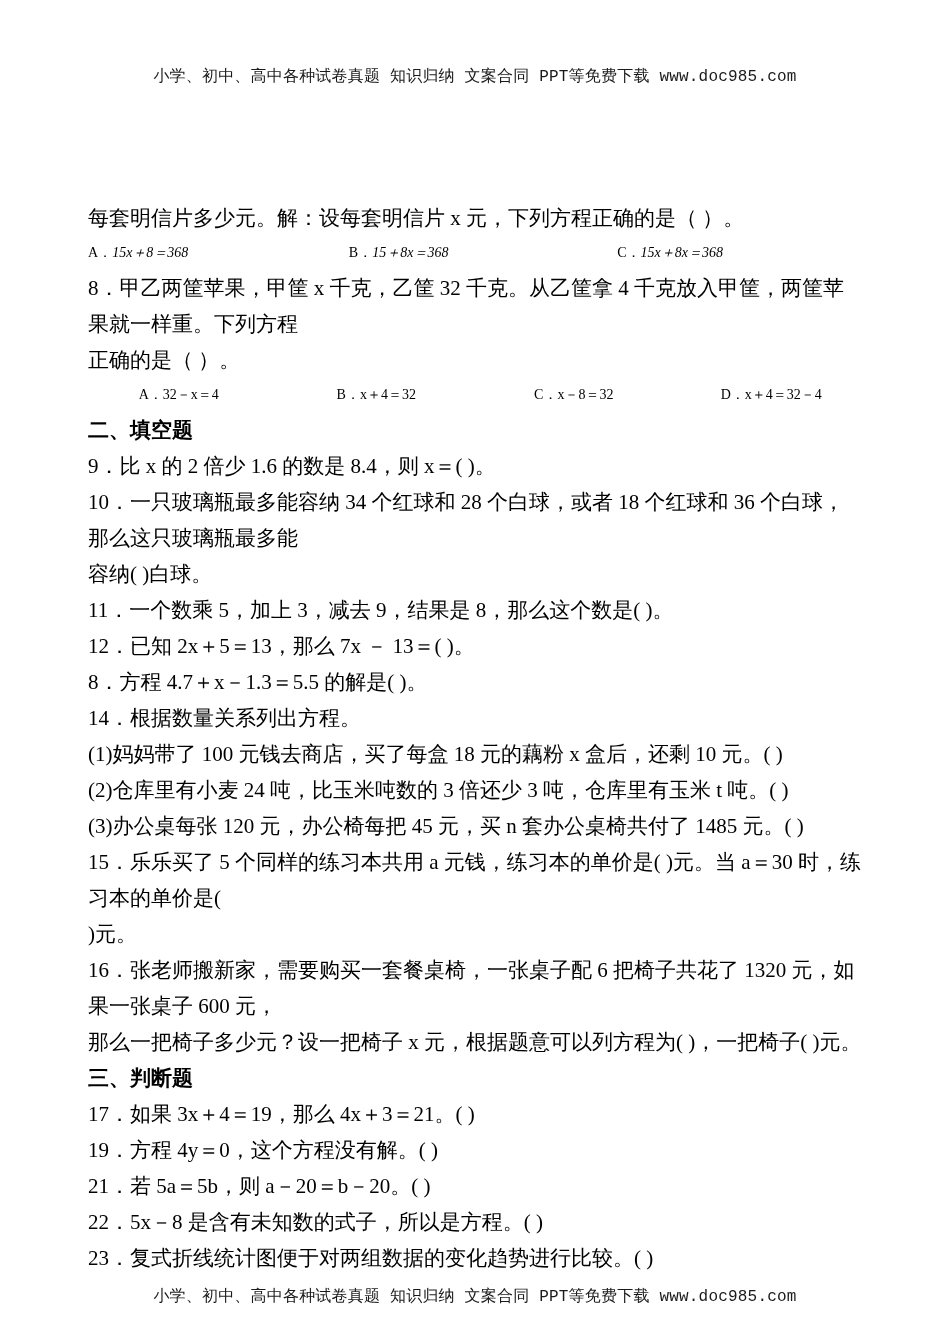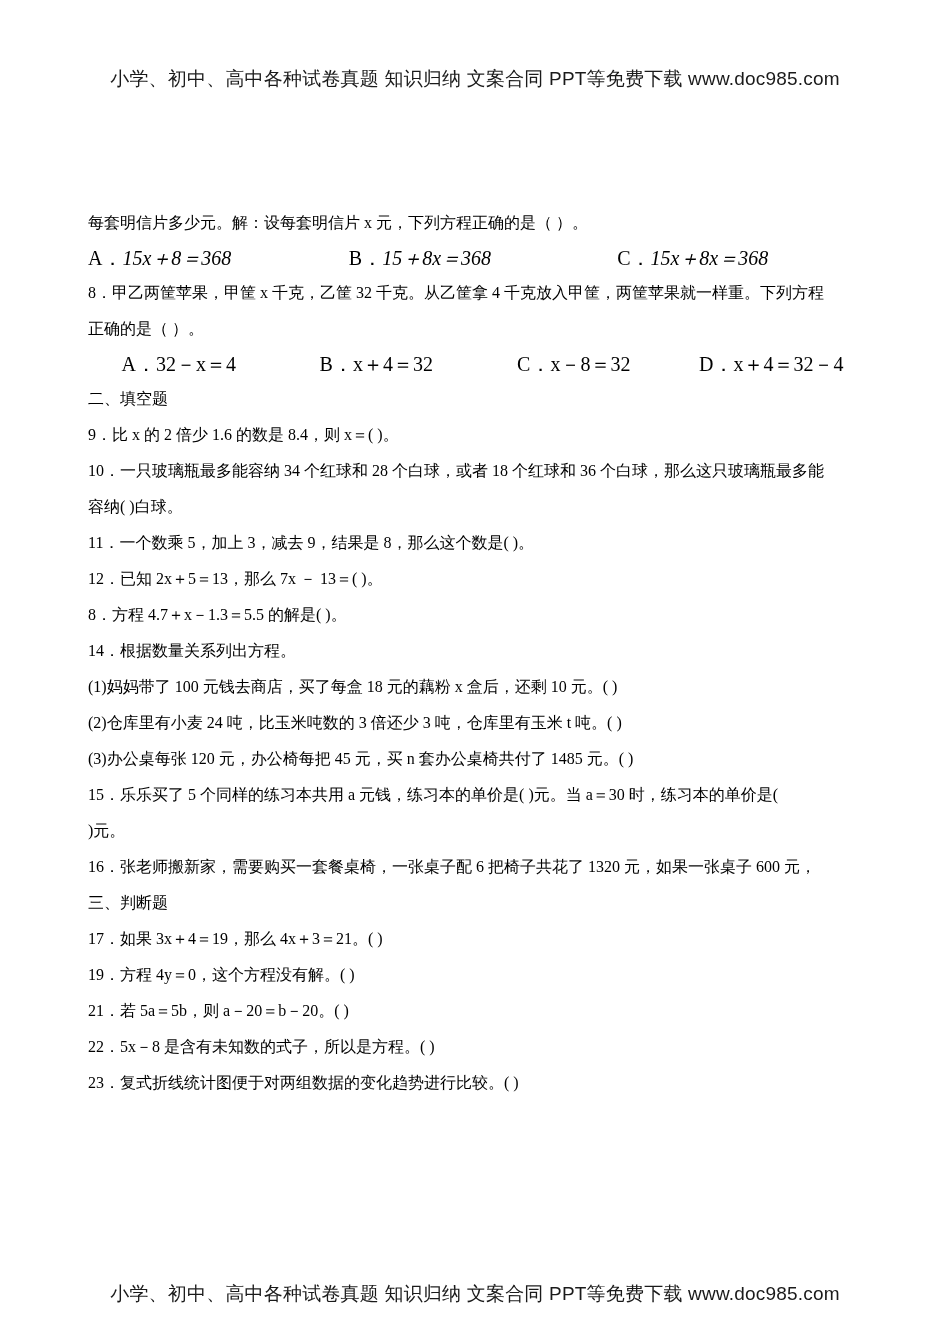--- a/index.html
+++ b/index.html
@@ -16,59 +16,59 @@
     overflow: hidden;
   }
   .page {
     width: 950px;
     height: 1344px;
     box-sizing: border-box;
     padding: 0 88px;
     position: relative;
   }
   .header-note, .footer-note {
-    font-family: Liberation Sans, sans-serif;
-    font-size: 19px;
+    font-family: Liberation Mono, monospace;
+    font-size: 16px;
     color: #1a1a1a;
     text-align: center;
     letter-spacing: 0.2px;
     white-space: nowrap;
   }
   .header-note {
     margin-top: 66px;
   }
   .footer-note {
     position: absolute;
     left: 0;
     right: 0;
     bottom: 103px;
   }
   .body-area {
     margin-top: 113px;
   }
   p.line {
     margin: 0 0 0 0;
-    font-size: 16px;
+    font-size: 21px;
     line-height: 36px;
     text-align: left;
   }
   .q {
     margin-top: 9px;
   }
   .sec-title {
-    font-weight: normal;
+    font-weight: bold;
     font-size: 15.5px;
     line-height: 36px;
     margin-top: 13px;
   }
   .opts {
     display: flex;
     width: 100%;
     line-height: 34px;
-    font-size: 20px;
+    font-size: 14px;
     gap: 16px;
   }
   .opts.four > span { width: 25%; text-align: center; }
   .opts.three > span:nth-child(1) { width: 33%; }
   .opts.three > span:nth-child(2) { width: 34%; }
   .opts.three > span:nth-child(3) { width: 33%; }
   .mathi {
     font-style: italic;
     font-family: "Liberation Serif", serif;
   }
@@ -117,20 +117,21 @@
 
     <p class="line q">14．根据数量关系列出方程。</p>
     <p class="line sub">(1)妈妈带了 100 元钱去商店，买了每盒 18 元的藕粉 x 盒后，还剩 10 元。(                )</p>
     <p class="line sub">(2)仓库里有小麦 24 吨，比玉米吨数的 3 倍还少 3 吨，仓库里有玉米 t 吨。(                 )</p>
     <p class="line sub">(3)办公桌每张 120 元，办公椅每把 45 元，买 n 套办公桌椅共付了 1485 元。(               )</p>
 
     <p class="line q">15．乐乐买了 5 个同样的练习本共用 a 元钱，练习本的单价是(        )元。当 a＝30 时，练习本的单价是(</p>
     <p class="line">)元。</p>
 
     <p class="line q">16．张老师搬新家，需要购买一套餐桌椅，一张桌子配 6 把椅子共花了 1320 元，如果一张桌子 600 元，</p>
+    <p class="line">那么一把椅子多少元？设一把椅子 x 元，根据题意可以列方程为(          )，一把椅子(        )元。</p>
 
     <p class="line sec-title">三、判断题</p>
 
     <p class="line">17．如果 3x＋4＝19，那么 4x＋3＝21。(          )</p>
 
 
     <p class="line q">19．方程 4y＝0，这个方程没有解。(        )</p>
 
 
     <p class="line q">21．若 5a＝5b，则 a－20＝b－20。(         )</p>

